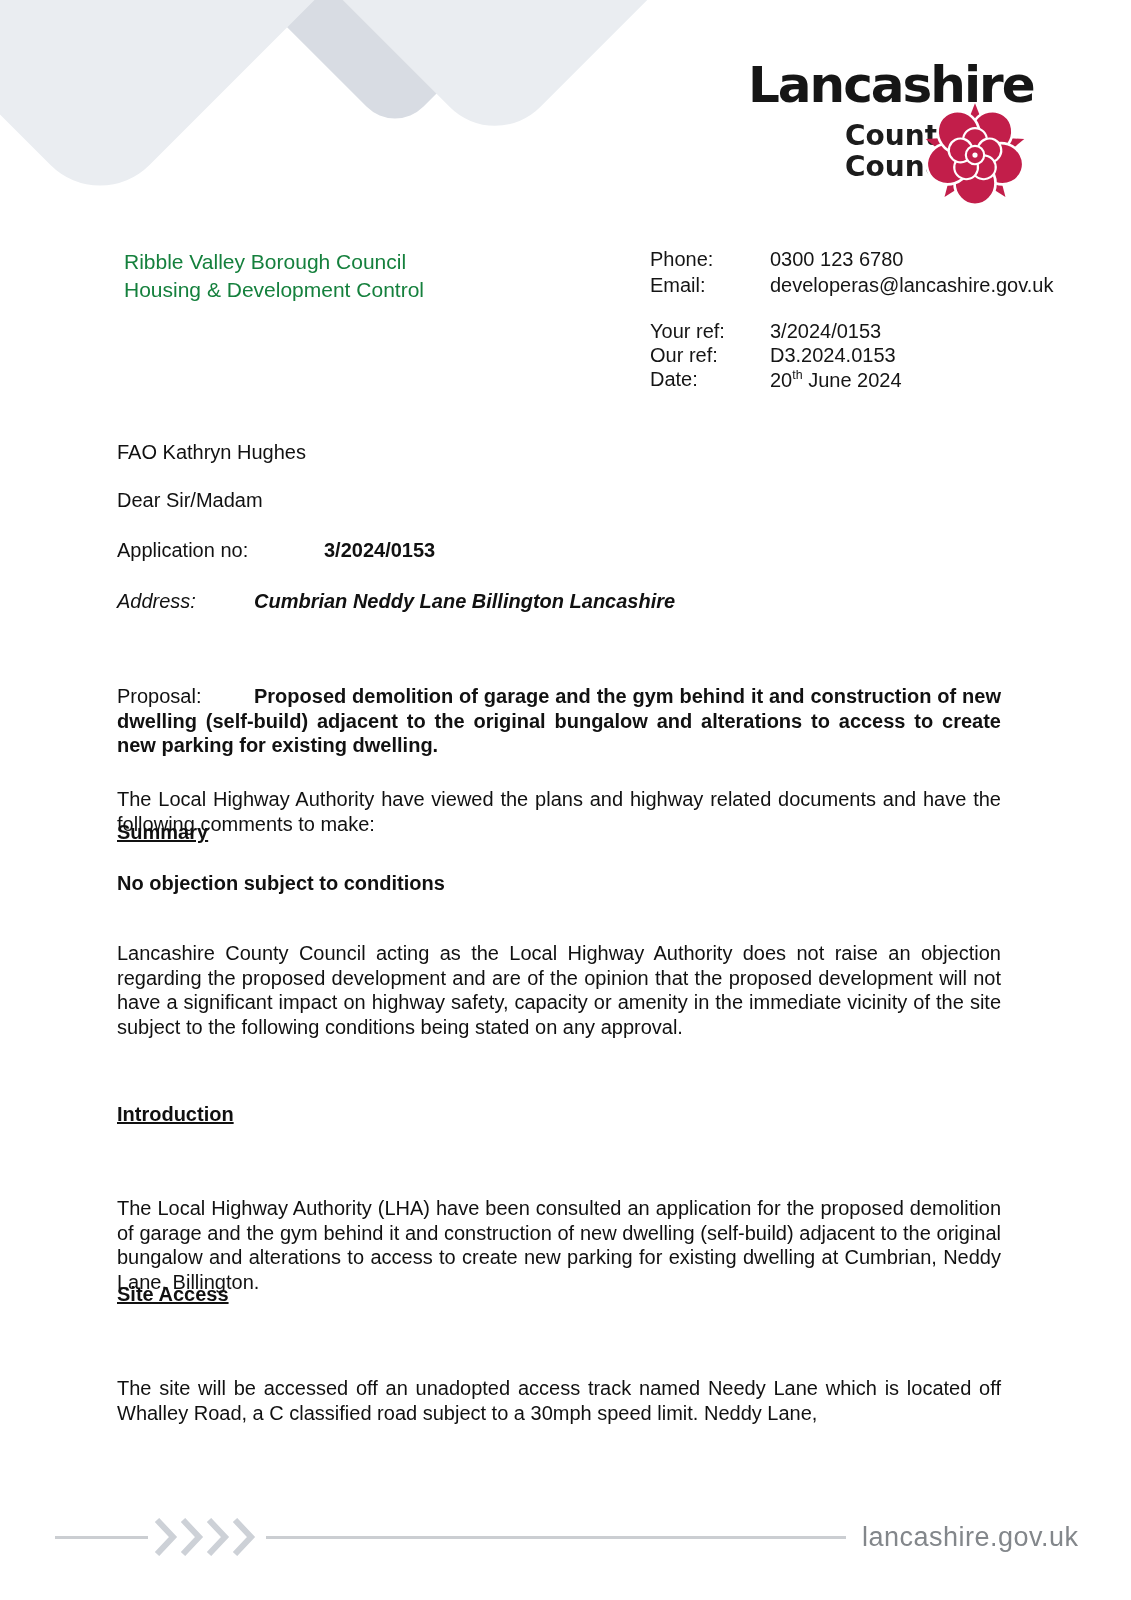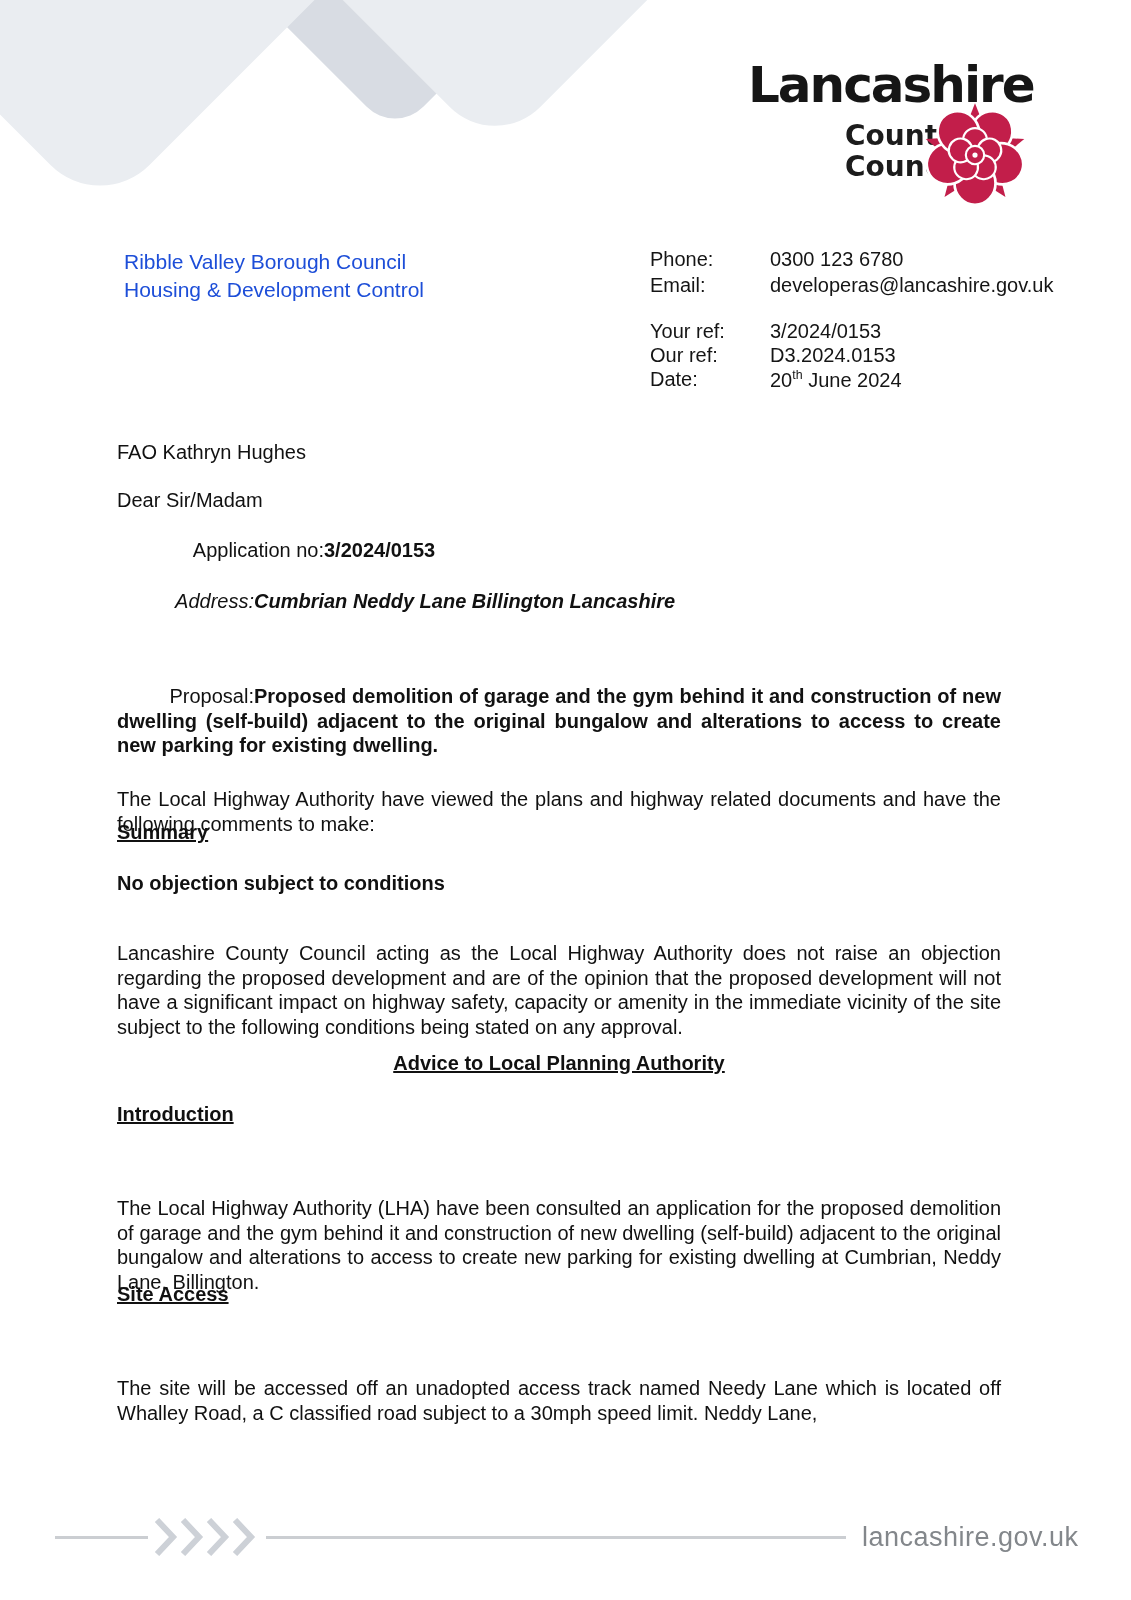--- a/index.html
+++ b/index.html
@@ -27,36 +27,36 @@
     position:absolute;left:798px;top:120px;
     font-family:"DejaVu Sans", sans-serif;
     font-size:28px;font-weight:bold;color:#1c1c1c;line-height:31px;
     letter-spacing:0px;
     margin-left:47px;
   }
   .logo-rose{position:absolute;left:918px;top:100px;}
   
   .recipient{
     position:absolute;left:124px;top:248px;
-    font-size:21px;line-height:28px;color:#1d4ed8;
+    font-size:21px;line-height:28px;color:#15803d;
   }
   .contact-row{position:absolute;font-size:20px;color:#151515;white-space:nowrap;}
   .contact-row .lbl{position:absolute;left:0;}
   .contact-row .val{position:absolute;left:120px;text-align:center;}
   .sup{font-size:0.62em;vertical-align:super;}
   
   .body-block{
     position:absolute;left:117px;width:884px;
     font-size:20px;line-height:24.5px;color:#111;
   }
   .just{text-align:justify;margin-top:44px;}
   .b{font-weight:bold;}
   .u{text-decoration:underline;}
   .center{text-align:center;}
-  .inline-label{display:inline-block;font-weight:normal;text-align:right;}
+  .inline-label{display:inline-block;font-weight:normal;}
   .w137{width:137px;}
   .w207{width:207px;}
   
   .foot-line{position:absolute;height:3px;background:#cbced2;}
   .foot-line1{left:55px;top:1536px;width:93px;}
   .foot-line2{left:266px;top:1536px;width:580px;}
   .foot-chevrons{position:absolute;left:154px;top:1518px;}
   .foot-url{
     position:absolute;left:862px;top:1522px;
     font-size:27px;color:#83878b;letter-spacing:0.5px;
@@ -152,23 +152,20 @@
   </div>
 
   <div class="body-block just" style="top:743px;">The Local Highway Authority have viewed the plans and highway related documents and have the following comments to make:</div>
 
   <div class="body-block b u" style="top:820px;">Summary</div>
 
   <div class="body-block b" style="top:871px;">No objection subject to conditions</div>
 
   <div class="body-block just" style="top:897px;">Lancashire County Council acting as the Local Highway Authority does not raise an objection regarding the proposed development and are of the opinion that the proposed development will not have a significant impact on highway safety, capacity or amenity in the immediate vicinity of the site subject to the following conditions being stated on any approval.</div>
 
-  <div class="body-block center" style="top:1051px;">
-    <span class="b u">Advice to Local Planning Authority</span>
-  </div>
 
   <div class="body-block b u" style="top:1102px;">Introduction</div>
 
   <div class="body-block just" style="top:1152px;">The Local Highway Authority (LHA) have been consulted an application for the proposed demolition of garage and the gym behind it and construction of new dwelling (self-build) adjacent to the original bungalow and alterations to access to create new parking for existing dwelling at Cumbrian, Neddy Lane, Billington.</div>
 
   <div class="body-block b u" style="top:1282px;">Site Access</div>
 
   <div class="body-block just" style="top:1332px;">The site will be accessed off an unadopted access track named Needy Lane which is located off Whalley Road, a C classified road subject to a 30mph speed limit. Neddy Lane,</div>
 
   <div class="foot-line foot-line1"></div>

